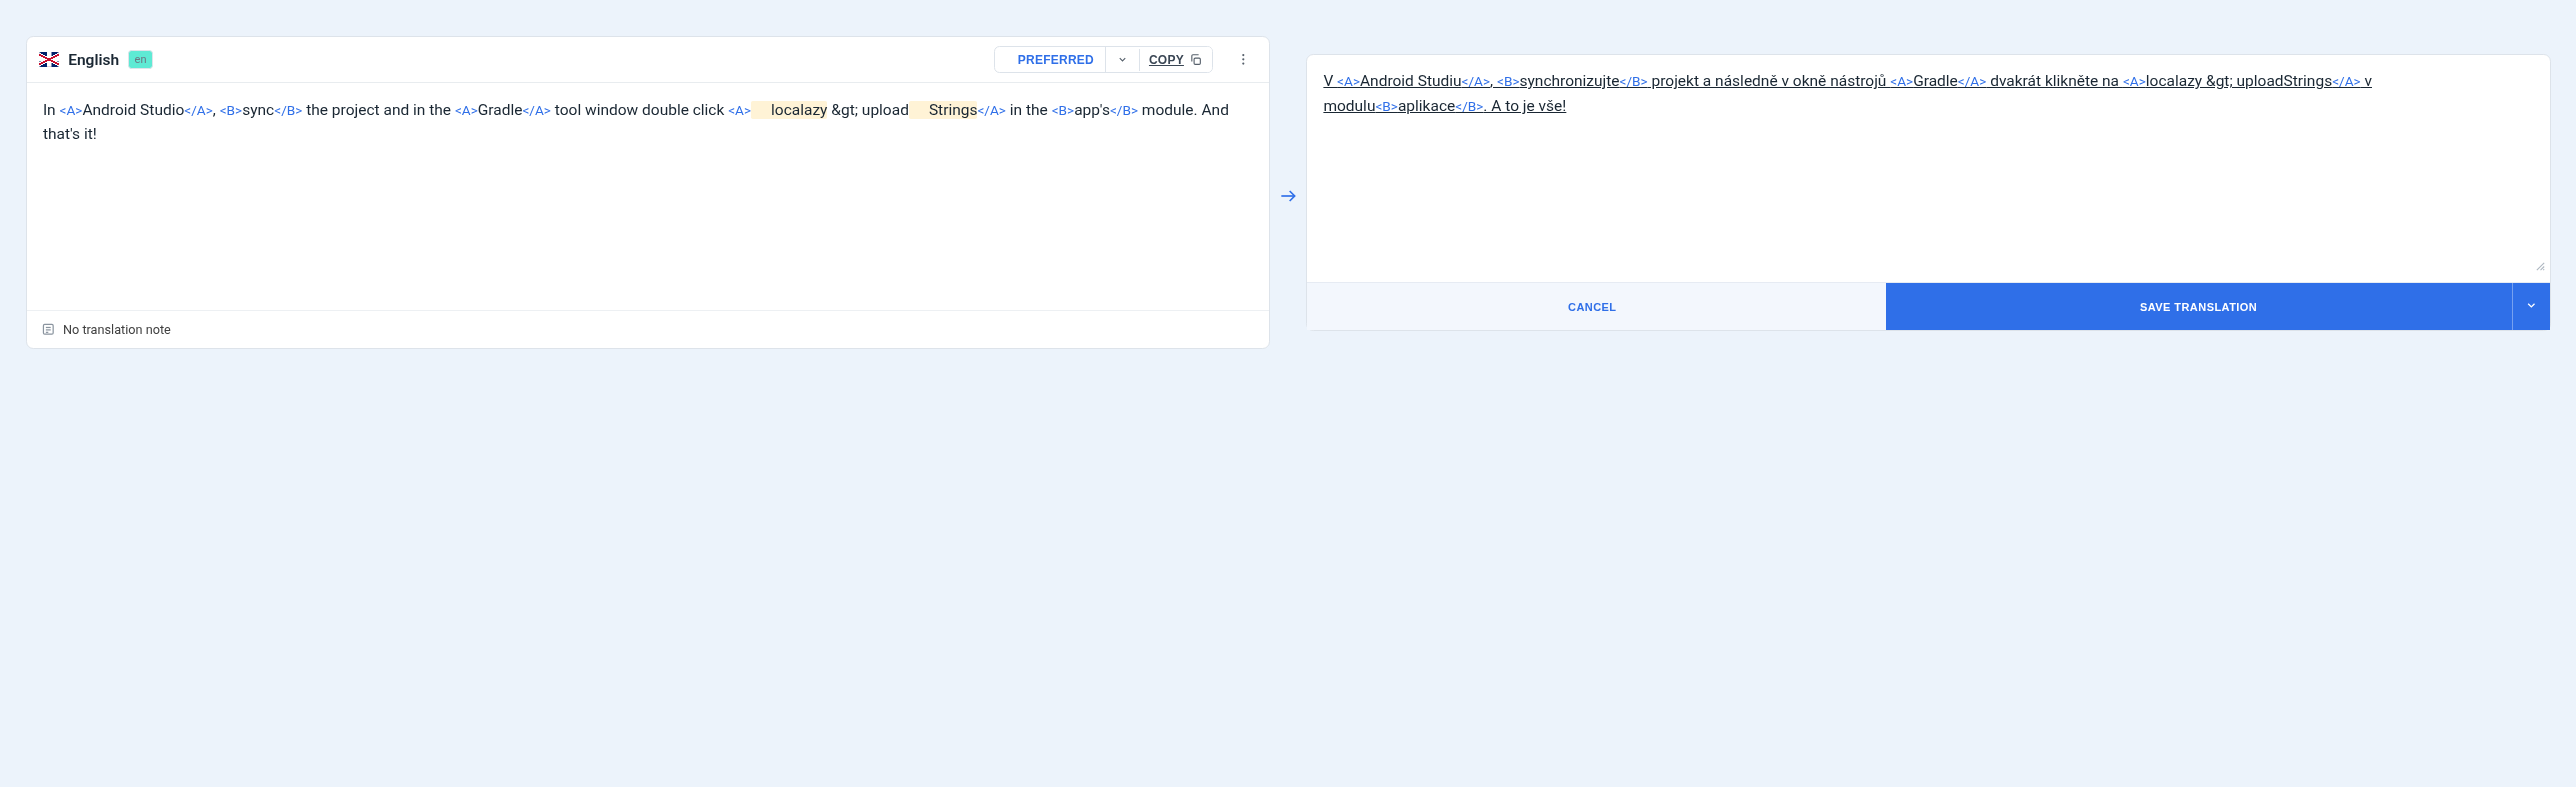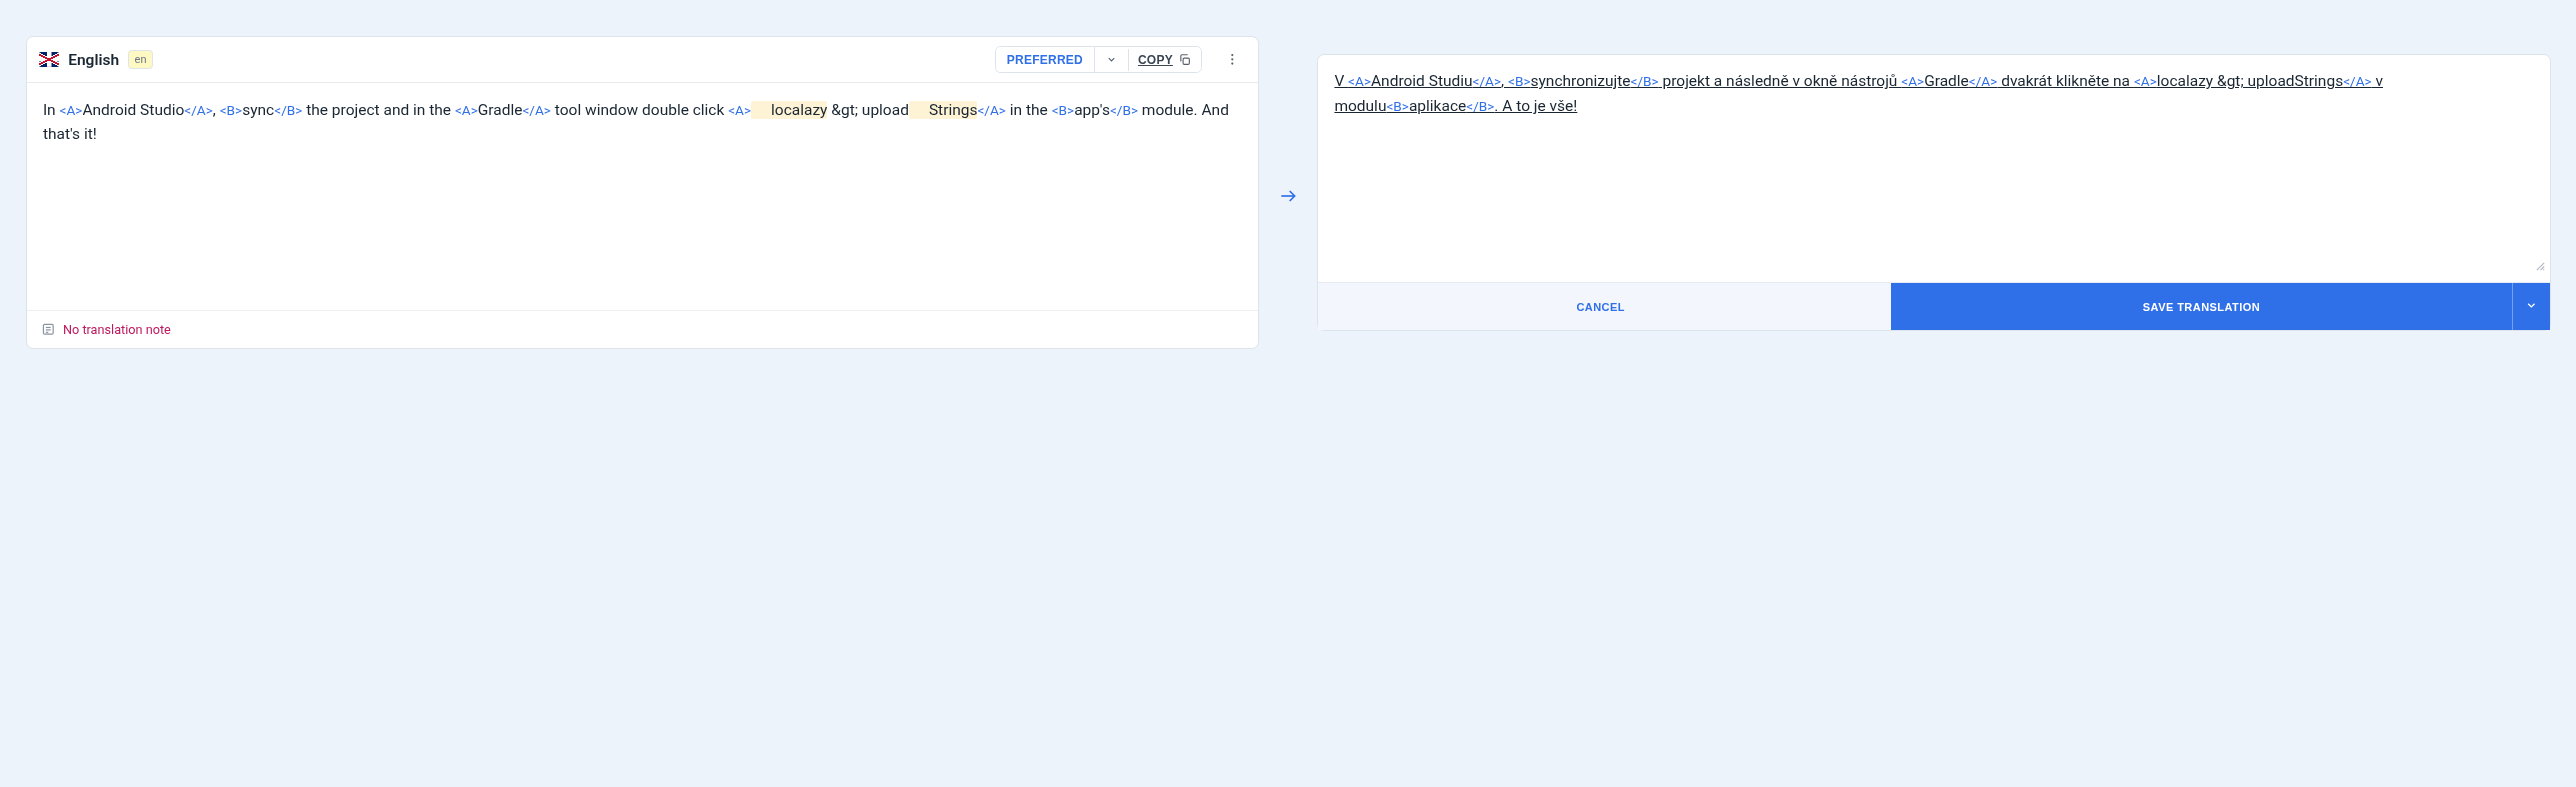--- a/index.html
+++ b/index.html
@@ -5,21 +5,21 @@
   * { box-sizing: border-box; margin: 0; padding: 0; }
   body {
     background: #ecf3fb;
     font-family: -apple-system, BlinkMacSystemFont, "Segoe UI", Roboto, "Helvetica Neue", Arial, sans-serif;
     padding: 36px 25.5px;
     min-height: 437px;
   }
   .wrapper {
     display: flex;
     align-items: center;
-    gap: 19px;
+    gap: 8px;
     max-width: 100%;
   }
   .pane {
     flex: 1 1 0;
     background: #fff;
     border: 0.9px solid #dde3ea;
     border-radius: 7.3px;
     display: flex;
     flex-direction: column;
     min-width: 0;
@@ -81,29 +81,30 @@
     font-size: 15.5px;
     font-weight: 600;
     color: #1a2733;
   }
   .lang-code {
     font-size: 11px;
     color: #6b7785;
     border: 0.9px solid #dfe4ea;
     border-radius: 3.6px;
     padding: 1.8px 5.5px;
-    background:#fef9c3;
+    background:#5eead4;
   }
   .spacer { flex: 1; }
   .hdr-controls {
     display:flex;
     align-items:center;
     border:0.9px solid #dde3ea;
     border-radius:5.5px;
     overflow:hidden;
+    padding-left:12px;
   }
   .hdr-btn {
     display:flex;
     align-items:center;
     gap:5.5px;
     padding:5.5px 11px;
     font-size:12px;
     font-weight:600;
     letter-spacing:.02em;
     cursor:pointer;
@@ -148,21 +149,21 @@
   }
   .hl{
     background:#fff3d6;
     border-radius:1.8px;
     padding-left:20px;
   }
   .note-row{
     display:flex;align-items:center;gap:7.3px;
     padding:11px 14.6px;
     border-top:0.9px solid #edf0f3;
-    color:#be185d;
+    color:#404040;
     font-size:12.7px;
   }
   .action-row{
     display:flex;
     border-top:0.9px solid #e6ebf3;
     background:#f3f7fd;
   }
   .action-row button{
     border:none;
     font-size:11px;

